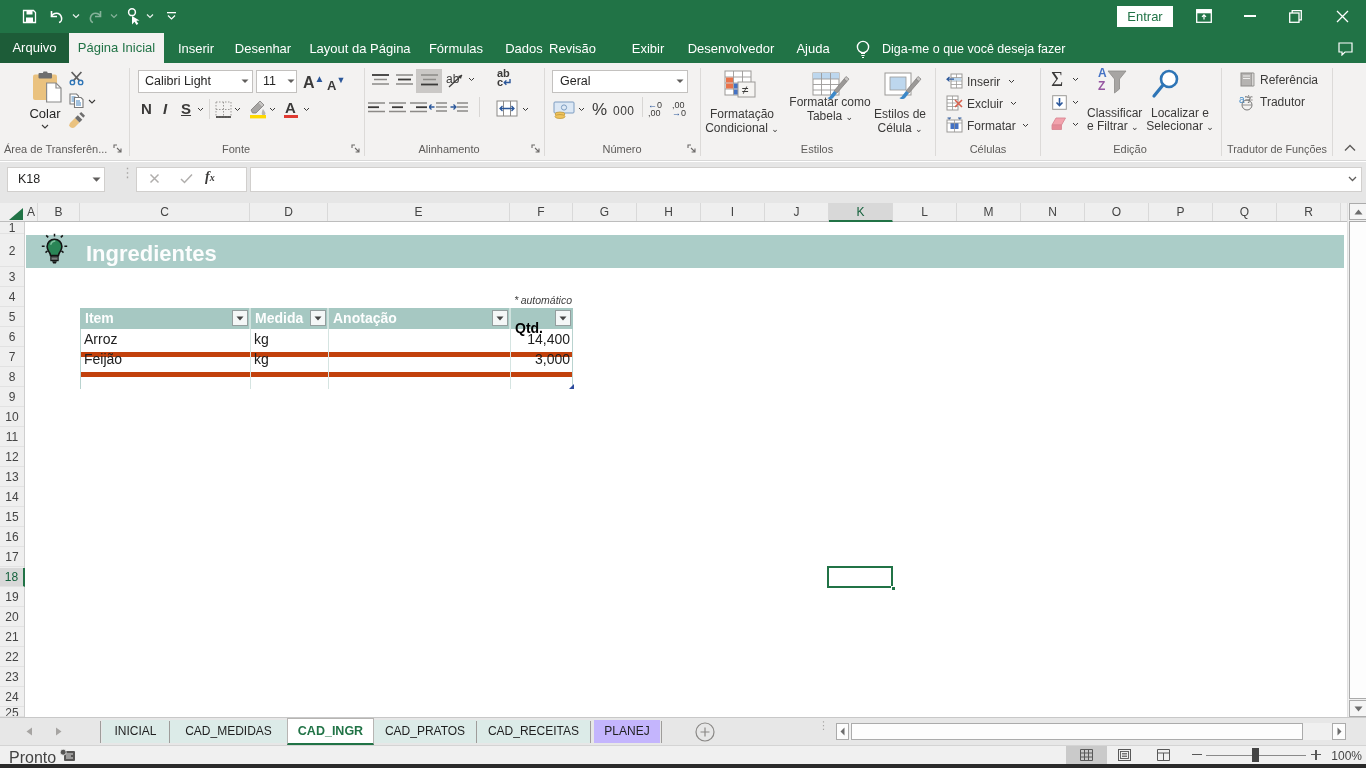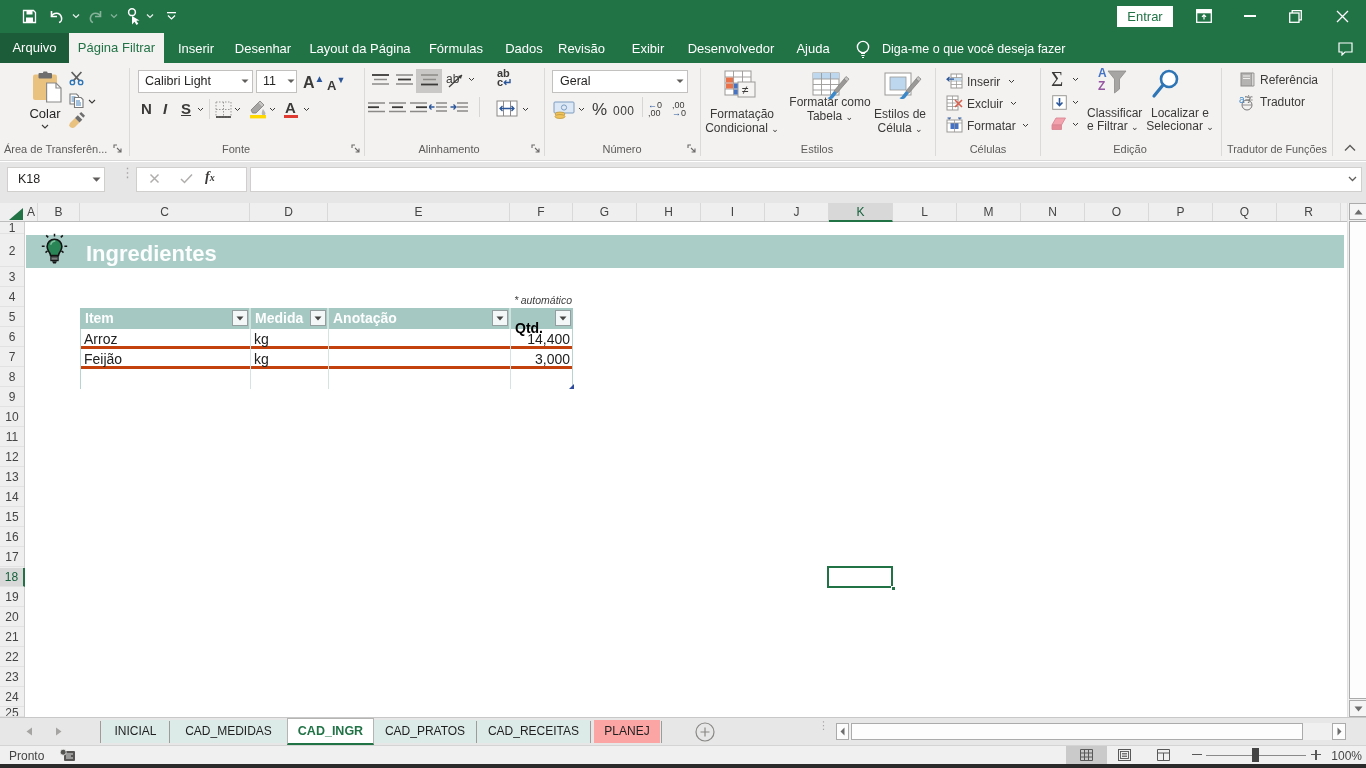--- a/index.html
+++ b/index.html
@@ -19,21 +19,21 @@
 #darkstrip { left:0; top:764px; width:1366px; height:4px; background:#2a2a2a; }
 .wtxt { color:#ffffff; font-size:13px; }
 .glabel { position:absolute; top:80px; font-size:11px; color:#5d5b59; width:200px; text-align:center; }
 .gsep { position:absolute; top:5px; height:88px; width:1px; background:#dcdad8; }
 .colhead { position:absolute; top:0; height:18px; font-size:12px; color:#444; text-align:center; line-height:19px; border-right:1px solid #d9d9d9; }
 .colhead.sel { background:#d8d8d8; border-bottom:2px solid #217346; height:19px; color:#14613c; }
 .rowhead { position:absolute; left:0; width:24px; font-size:12px; color:#444; text-align:center; border-bottom:1px solid #e2e2e2; }
 .rowhead.sel { background:#d8d8d8; border-right:2px solid #217346; width:25px; color:#14613c; }
 .thd { font-size:14px; font-weight:bold; color:#fdfefe; }
 .flt { position:absolute; top:2px; width:16px; height:16px; background:#f4f7f7; border:1px solid #949e9e; display:flex; align-items:center; justify-content:center; }
-.trow { position:absolute; left:0; width:493px; height:20px; border-bottom:3px solid #c2410c; }
+.trow { position:absolute; left:0; width:493px; height:28px; border-bottom:5px solid #c2410c; }
 .tcell { top:2px; font-size:14px; color:#212121; }
 .tnum { position:absolute; top:2px; right:3px; font-size:14px; color:#1d1d1d; }
 .stab { position:absolute; top:2px; height:23px; background:#dcebe8; color:#1f1f1f; font-size:12px; text-align:center; line-height:23px; }
 .stabsel { top:0; height:27px; background:#fff; color:#217346; font-weight:bold; font-size:12.5px; text-align:center; line-height:24px; border:1px solid #b7b5b3; border-bottom:2px solid #217346; }
 </style>
 </head>
 <body>
 <div class="abs" id="titlebar">
 
   <svg class="abs" style="left:22px;top:9px" width="15" height="15" viewBox="0 0 15 15">
@@ -79,27 +79,27 @@
   <svg class="abs" style="left:1289px;top:10px" width="13" height="13" viewBox="0 0 13 13">
     <rect x="0.7" y="3" width="9.3" height="9.3" fill="none" stroke="#fff" stroke-width="1.3"></rect>
     <path d="M3.2 3 L3.2 0.7 L12.3 0.7 L12.3 9.8 L10 9.8" fill="none" stroke="#fff" stroke-width="1.3"></path>
   </svg>
   <svg class="abs" style="left:1336px;top:10px" width="13" height="13" viewBox="0 0 13 13">
     <path d="M1 1 L12 12 M12 1 L1 12" stroke="#fff" stroke-width="1.3"></path>
   </svg>
 </div>
 <div class="abs" id="tabrow">
   <div class="abs" style="left:0;top:0;width:69px;height:30px;background:#1d5c38;color:#fff;font-size:13px;text-align:center;line-height:30px">Arquivo</div>
-  <div class="abs" style="left:69px;top:0;width:95px;height:30px;background:#f3f2f1;color:#217346;font-size:13px;text-align:center;line-height:30px">Página Filtrar</div>
+  <div class="abs" style="left:69px;top:0;width:95px;height:30px;background:#f3f2f1;color:#217346;font-size:13px;text-align:center;line-height:30px">Página Inicial</div>
   <div class="abs wtxt" style="left:164px;top:8px;width:64px;text-align:center">Inserir</div>
   <div class="abs wtxt" style="left:228px;top:8px;width:70px;text-align:center">Desenhar</div>
   <div class="abs wtxt" style="left:298px;top:8px;width:124px;text-align:center">Layout da Página</div>
   <div class="abs wtxt" style="left:422px;top:8px;width:68px;text-align:center">Fórmulas</div>
   <div class="abs wtxt" style="left:490px;top:8px;width:68px;text-align:center">Dados</div>
-  <div class="abs wtxt" style="left:558px;top:8px;width:60px;text-align:left">Revisão</div>
+  <div class="abs wtxt" style="left:536px;top:8px;width:60px;text-align:right">Revisão</div>
   <div class="abs wtxt" style="left:618px;top:8px;width:60px;text-align:center">Exibir</div>
   <div class="abs wtxt" style="left:678px;top:8px;width:106px;text-align:center">Desenvolvedor</div>
   <div class="abs wtxt" style="left:784px;top:8px;width:58px;text-align:center">Ajuda</div>
   <svg class="abs" style="left:855px;top:7px" width="16" height="19" viewBox="0 0 16 19">
     <circle cx="8" cy="7" r="5.6" fill="none" stroke="#fff" stroke-width="1.4"></circle>
     <path d="M6 13.5 L10 13.5 M6.4 15.5 L9.6 15.5 M7 17.5 L9 17.5" stroke="#fff" stroke-width="1.2"></path>
   </svg>
   <div class="abs wtxt" style="left:882px;top:9px;font-size:12.5px">Diga-me o que você deseja fazer</div>
   <svg class="abs" style="left:1338px;top:9px" width="15" height="14" viewBox="0 0 15 14">
     <path d="M1 1 h13 v9 h-7 l-3 3 v-3 h-3 z" fill="none" stroke="#fff" stroke-width="1.2"></path>
@@ -542,40 +542,40 @@
     </svg>
   <div class="abs" style="left:100px;top:3px;width:1px;height:22px;background:#9e9c9a"></div>
   <div class="stab" style="left:102px;width:67px">INICIAL</div>
   <div class="abs" style="left:169px;top:3px;width:1px;height:22px;background:#9e9c9a"></div>
   <div class="stab" style="left:170px;width:117px">CAD_MEDIDAS</div>
   <div class="abs stabsel" style="left:287px;width:87px">CAD_INGR</div>
   <div class="stab" style="left:374px;width:102px">CAD_PRATOS</div>
   <div class="abs" style="left:476px;top:3px;width:1px;height:22px;background:#9e9c9a"></div>
   <div class="stab" style="left:477px;width:113px">CAD_RECEITAS</div>
   <div class="abs" style="left:590px;top:3px;width:1px;height:22px;background:#9e9c9a"></div>
-  <div class="stab" style="left:594px;width:66px;background:#fca5a5">PLANEJ</div>
+  <div class="stab" style="left:594px;width:66px;background:#c4b5fd">PLANEJ</div>
   <div class="abs" style="left:661px;top:3px;width:1px;height:22px;background:#9e9c9a"></div>
   <svg class="abs" style="left:694px;top:3px" width="22" height="22" viewBox="0 0 22 22">
     <circle cx="11" cy="11" r="9" fill="none" stroke="#8a8886" stroke-width="1.2"></circle>
     <path d="M11 6.5 V15.5 M6.5 11 H15.5" stroke="#8a8886" stroke-width="1.2"></path>
   </svg>
   <div class="abs" style="left:818px;top:5px;width:3px;height:18px;color:#a8a6a4;font-size:11px;line-height:4.5px">⋮</div>
   <div class="abs" style="left:836px;top:5px;width:13px;height:17px;background:#fdfdfd;border:1px solid #ababab"></div>
   <svg class="abs" style="left:840px;top:9px" width="5" height="9" viewBox="0 0 5 9">
       <path d="M4.5 0.5 L0.5 4.5 L4.5 8.5" fill="#6d6d6d"></path>
     </svg>
   <div class="abs" style="left:849px;top:5px;width:484px;height:17px;background:#f0f0f0"></div>
   <div class="abs" style="left:851px;top:5px;width:452px;height:17px;background:#fdfdfd;border:1px solid #ababab"></div>
   <div class="abs" style="left:1332px;top:5px;width:14px;height:17px;background:#fdfdfd;border:1px solid #ababab"></div>
   <svg class="abs" style="left:1337px;top:9px" width="5" height="9" viewBox="0 0 5 9">
       <path d="M0.5 0.5 L4.5 4.5 L0.5 8.5" fill="#6d6d6d"></path>
     </svg>
 </div>
 <div class="abs" id="statusbar">
-  <div class="abs" style="left:9px;top:3px;font-size:12px;color:#444">Pronto</div>
+  <div class="abs" style="left:9px;top:3px;font-size:16px;color:#444">Pronto</div>
   <svg class="abs" style="left:60px;top:3px" width="16" height="13" viewBox="0 0 16 13">
     <rect x="4" y="2" width="11" height="10" rx="1" fill="#565554"></rect>
     <path d="M6 5 H13 M6 7 H11 M6 9 H13" stroke="#f0f0f0" stroke-width="0.9"></path>
     <circle cx="3.2" cy="3.2" r="3" fill="#565554" stroke="#f0f0f0" stroke-width="0.8"></circle>
   </svg>
   <div class="abs" style="left:1066px;top:0;width:41px;height:18px;background:#cacaca"></div>
   <svg class="abs" style="left:1080px;top:3px" width="13" height="12" viewBox="0 0 13 12">
     <path d="M0.5 0.5 H12.5 V11.5 H0.5 Z M0.5 4 H12.5 M0.5 8 H12.5 M4.5 0.5 V11.5 M8.5 0.5 V11.5" stroke="#585858" stroke-width="1" fill="none"></path>
   </svg>
   <svg class="abs" style="left:1118px;top:3px" width="13" height="12" viewBox="0 0 13 12">

